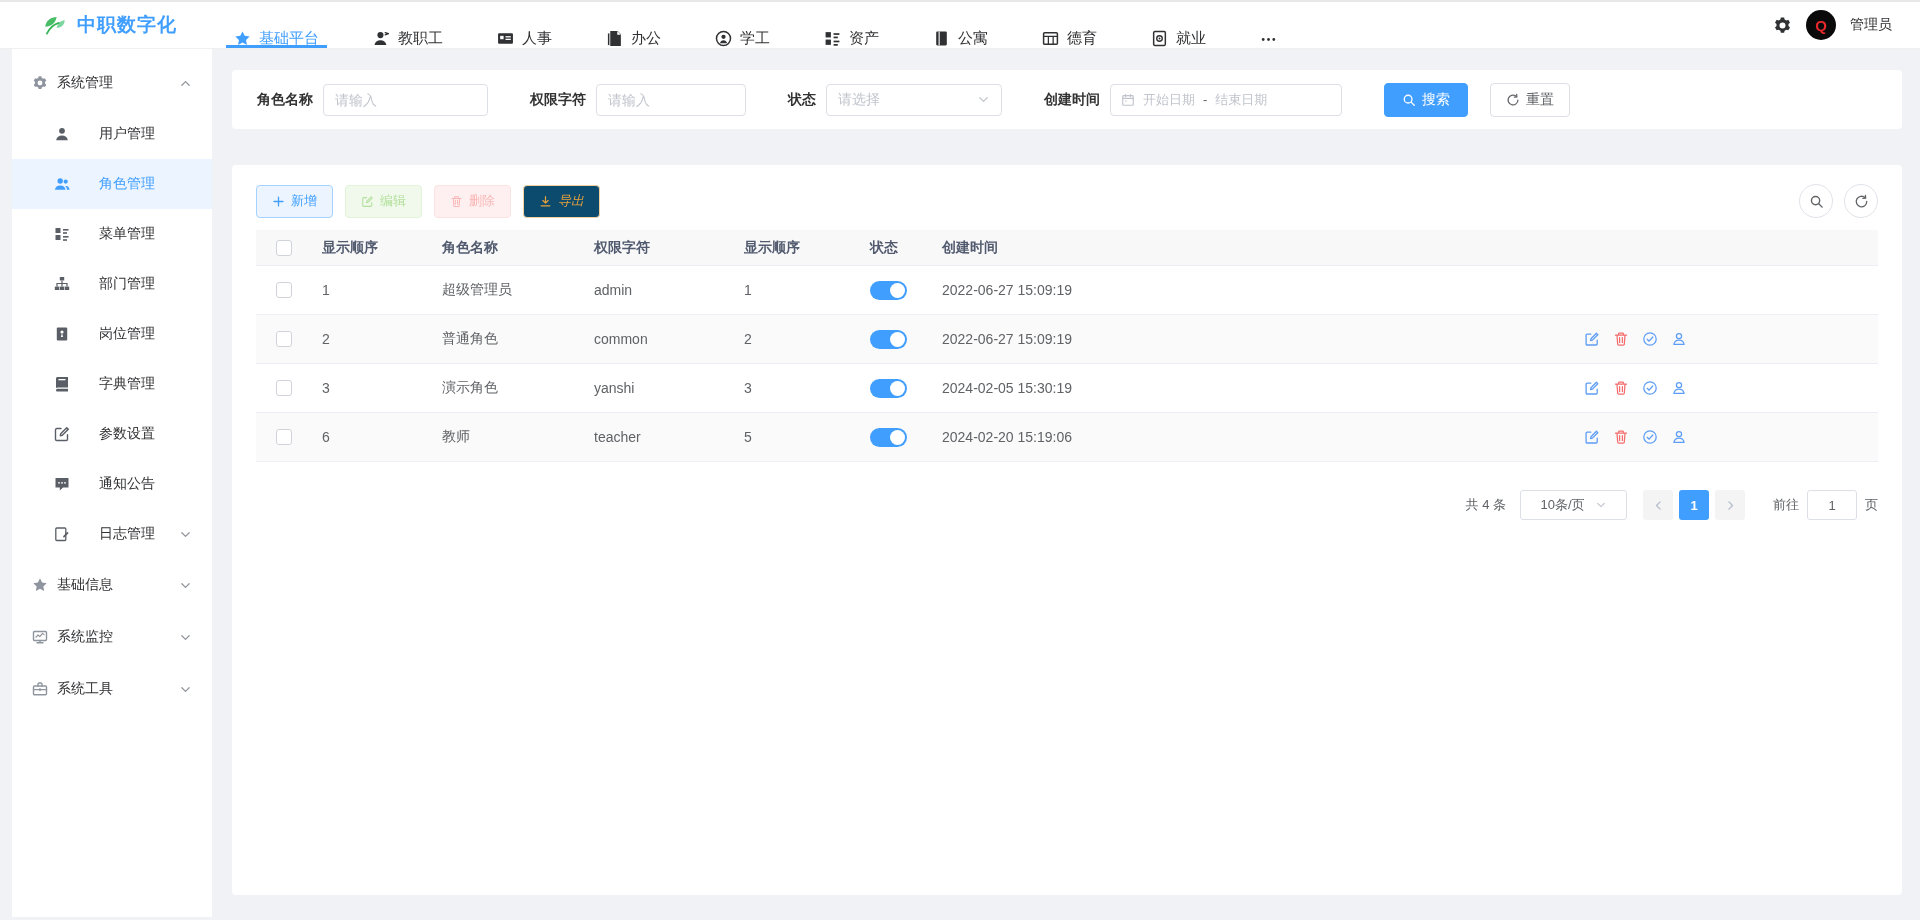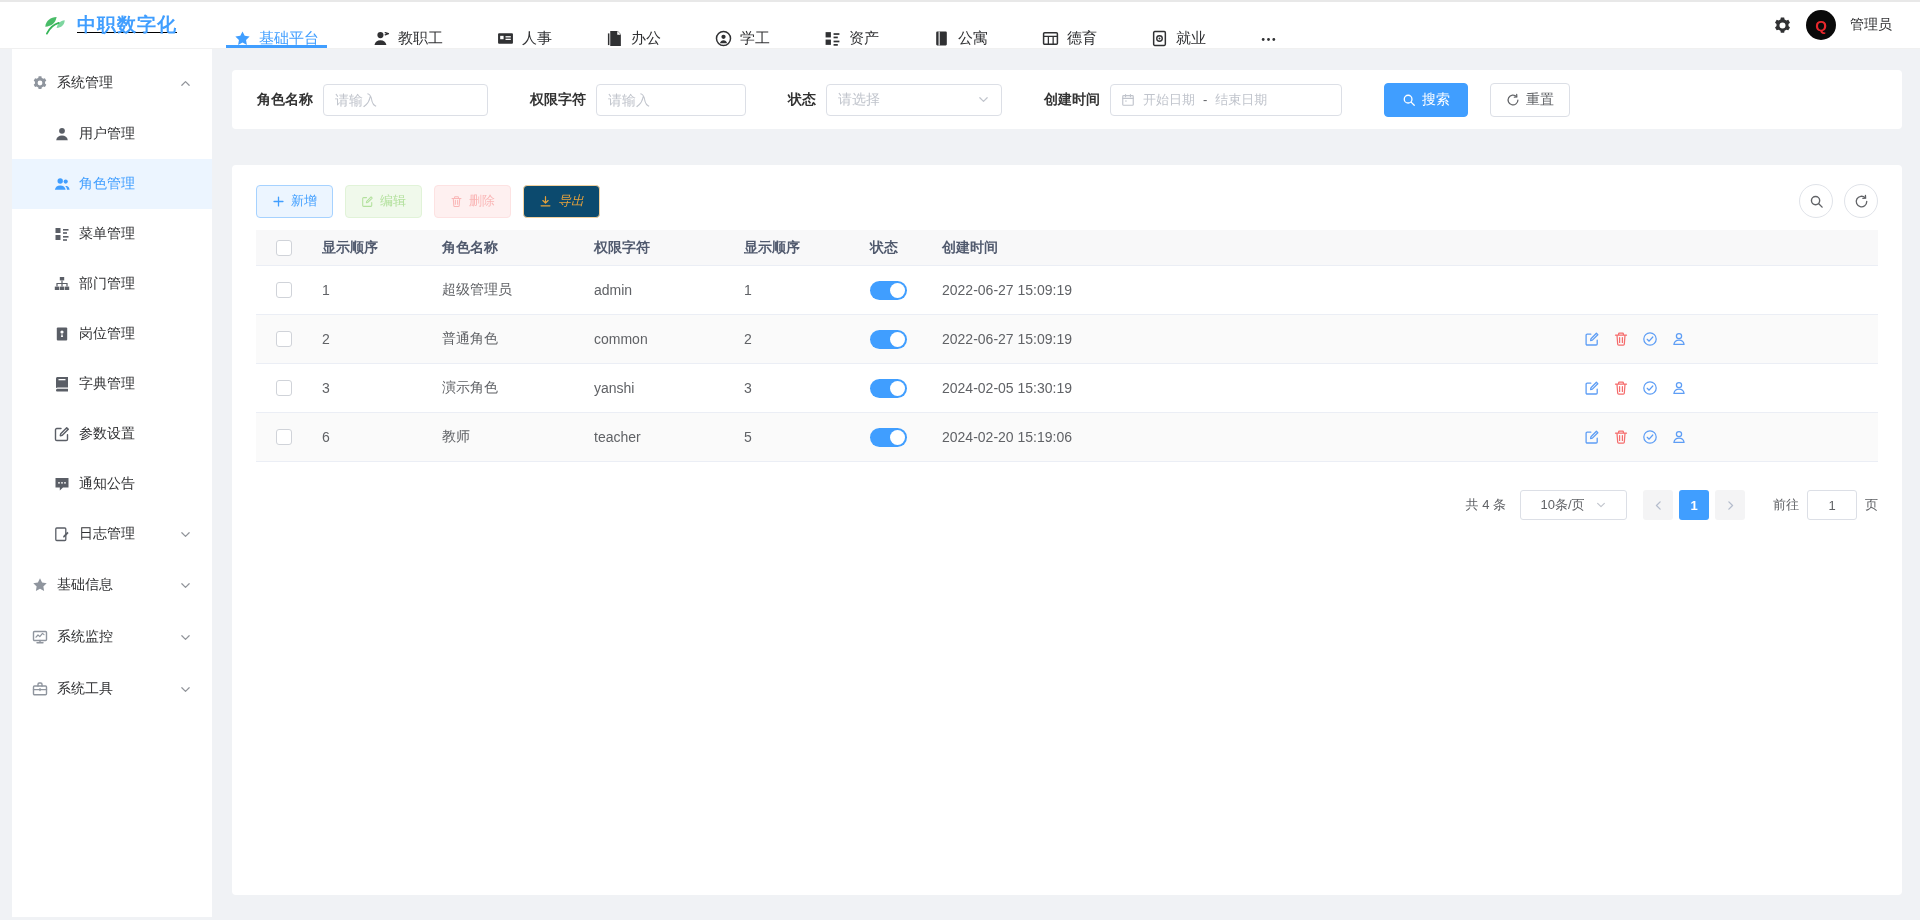--- a/index.html
+++ b/index.html
@@ -2,21 +2,21 @@
 <html><head>
 <meta charset="utf-8">
 <style>
   * { margin:0; padding:0; box-sizing:border-box; }
   html,body { width:1920px; height:920px; overflow:hidden; background:#f0f2f5;
     font-family:"Liberation Sans","DejaVu Sans",sans-serif; }
 
   
   .header { position:relative; height:49px; background:#fff; display:flex; align-items:center;
     border-top:2px solid #e8e8e8; border-bottom:1px solid #f0f0f0; }
-  .brand { width:200px; display:flex; align-items:center; gap:9px; padding-left:42px; flex:none;text-decoration:underline; }
+  .brand { width:200px; display:flex; align-items:center; gap:9px; padding-left:42px; flex:none; }
   .brand-title { font-size:19px; font-weight:700; color:#409eff; letter-spacing:1px; white-space:nowrap; }
   .topnav { display:flex; align-items:flex-end; height:100%; padding-left:24px; flex:1; }
   .nav-item { display:flex; align-items:center; gap:8px; padding:0 10px; margin-right:34px;
     font-size:15px; color:#303133; cursor:pointer; position:relative; }
   .nav-item .icon svg { width:17px; height:17px; }
   .nav-item.active { color:#409eff; }
   .nav-item.active::after { content:''; position:absolute; left:2px; right:2px; bottom:0; height:3px; background:#409eff; }
   .header-right { display:flex; align-items:center; gap:14px; padding-right:28px; }
   .gear-btn { color:#303133; cursor:pointer; display:flex; }
   .gear-btn svg { width:19px; height:19px; }
@@ -25,21 +25,21 @@
   .username { font-size:14px; color:#303133; }
 
   
   .shell { display:flex; height:868px;padding-left:12px; }
   .sidebar { width:200px; background:#fff; flex:none; padding-top:8px; overflow:hidden; }
   .main { flex:1; padding:21px 18px 22px 20px; display:flex; flex-direction:column; overflow:hidden; }
 
   
   .menu-item { display:flex; align-items:center; height:50px; font-size:14px; color:#303133; cursor:pointer; }
   .menu-item.top { padding:0 20px; height:52px; }
-  .menu-item.child { padding:0 20px 0 42px; }
+  .menu-item.child { padding:0 20px 0 42px;gap:20px; }
   .menu-item .menu-icon { display:flex; margin-right:9px; color:#5a5e66; }
   .menu-item.top .menu-icon { color:#8f959e; }
   .menu-item .menu-icon svg { width:16px; height:16px; }
   .menu-item .menu-label { flex:1; white-space:nowrap; }
   .menu-item .chev { color:#909399; display:flex; }
   .menu-item .chev svg { width:13px; height:13px; }
   .menu-item.child.active { background:#ecf5ff; color:#409eff; }
   .menu-item.child.active .menu-icon { color:#409eff; }
 
   

